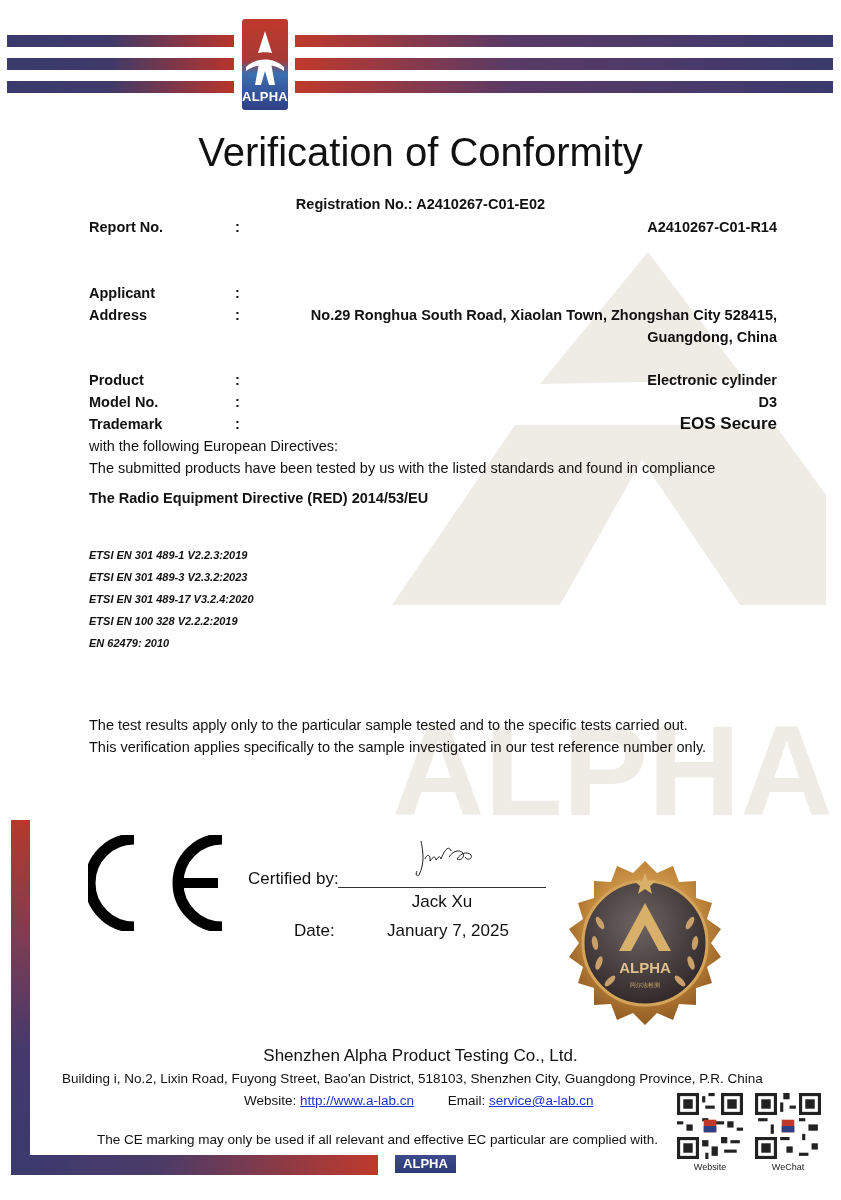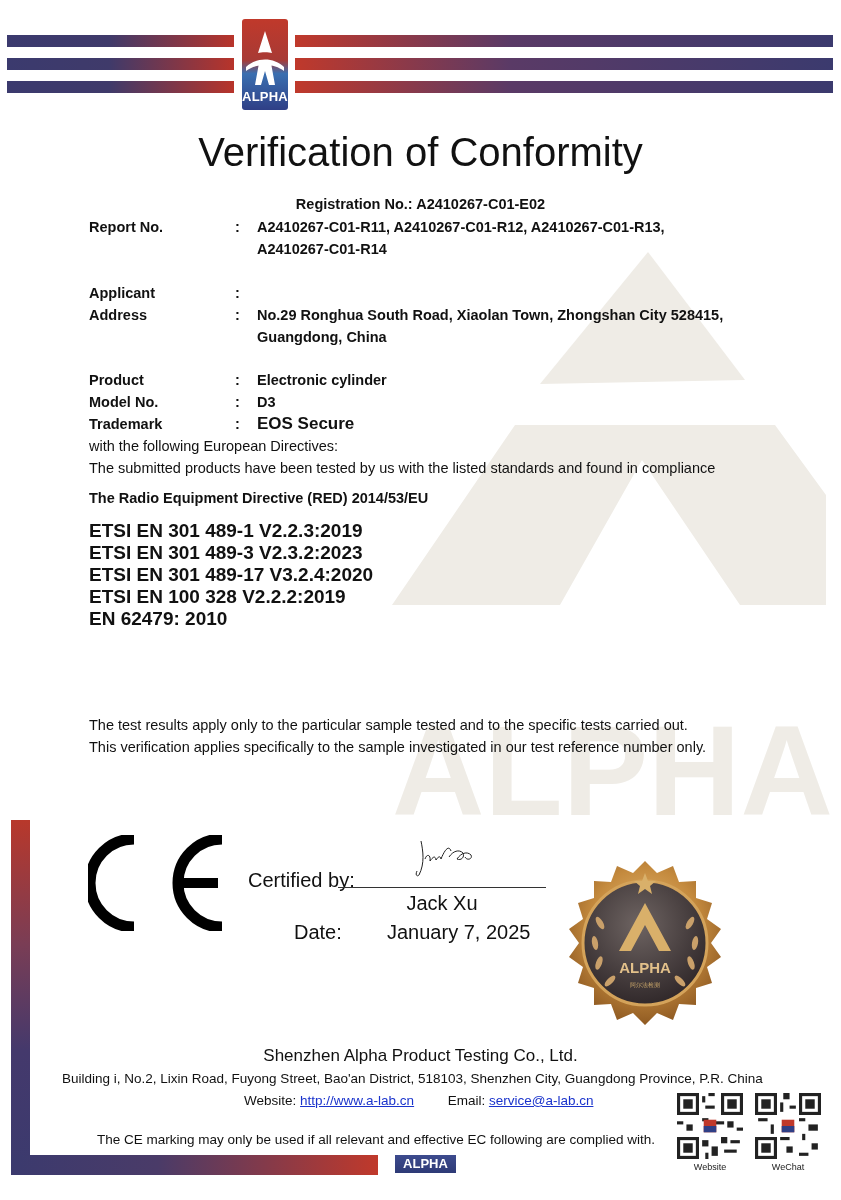--- a/index.html
+++ b/index.html
@@ -18,40 +18,40 @@
   .logo svg { position:absolute; left:0; top:0; }
   .logo-text { position:absolute; left:0; width:46px; bottom:6px; text-align:center; color:#fff;
                font-weight:bold; font-size:13px; letter-spacing:0.2px; }
 
   
   .wm { position:absolute; left:0; top:0; width:841px; height:1200px; pointer-events:none; }
 
   .title { position:absolute; left:0; width:841px; top:130px; text-align:center; font-size:40px; color:#111; }
   .reg { position:absolute; left:0; width:841px; top:196px; text-align:center; font-size:14.5px; font-weight:bold; }
 
-  .row { position:absolute; font-size:14.5px; font-weight:bold; line-height:22px; }
+  .row { position:absolute; font-size:14.5px; font-weight:bold; line-height:22px;text-align:right; }
   .lbl { position:absolute; left:89px; }
   .colon { position:absolute; left:235px; }
   .val { position:absolute; left:257px; width:520px; }
 
   .para { position:absolute; left:89px; font-size:14.5px; line-height:22px; color:#111; }
   .bold { font-weight:bold; }
 
-  .std-list { position:absolute; left:89px; top:520px; font-size:19px; font-weight:bold; line-height:22px; }
+  .std-list { position:absolute; left:89px; top:544px; font-size:11px; font-weight:bold; line-height:22px;font-style:italic; }
 
   
   .vbar { position:absolute; left:11px; top:820px; width:19px; height:355px;
           background:linear-gradient(180deg,#b8382b 0%,#7a3d55 35%,#44396c 65%,#3b3a6e 100%); }
   .hbar { position:absolute; left:11px; top:1155px; width:367px; height:20px;
           background:linear-gradient(90deg,#3b3a6e 0%,#4a3b68 40%,#c0392b 100%); }
   .badge { position:absolute; left:395px; top:1155px; width:61px; height:18px;
            background:linear-gradient(180deg,#3d4b8e,#2e3a76); color:#fff; font-weight:bold; font-size:13px;
            text-align:center; line-height:18px; }
 
-  .cert { font-size:20px; position:absolute; }
+  .cert { font-size:17px; position:absolute; }
   .sigline { position:absolute; left:338px; top:887px; width:208px; height:1px; background:#333; }
 
   .footer-co { position:absolute; left:0; width:841px; top:1046px; text-align:center; font-size:17px; }
   .footer-addr { position:absolute; left:62px; top:1071px; font-size:13.5px; }
   .footer-web { position:absolute; left:244px; top:1093px; font-size:13.5px; }
   .footer-web a { color:#1a33cc; text-decoration:underline; }
   .footer-note { position:absolute; left:97px; top:1132px; font-size:13.5px; }
 
   .qr { position:absolute; width:66px; height:66px; top:1093px; background:#fff; }
   .qr-cap { position:absolute; top:1162px; font-size:9px; width:66px; text-align:center; color:#222; }
@@ -86,21 +86,20 @@
   <div class="logo-text">ALPHA</div>
 </div>
 
 <div class="title">Verification of Conformity</div>
 <div class="reg">Registration No.: A2410267-C01-E02</div>
 
 <div class="row" style="top:216px;left:0;width:841px;height:44px">
   <span class="lbl">Report No.</span>
   <span class="colon">:</span>
   <div class="val">
-    <div>A2410267-C01-R11, A2410267-C01-R12, A2410267-C01-R13,</div>
     <div>A2410267-C01-R14</div>
   </div>
 </div>
 
 <div class="row" style="top:282px;left:0;width:841px;height:22px">
   <span class="lbl">Applicant</span>
   <span class="colon">:</span>
 </div>
 
 <div class="row" style="top:304px;left:0;width:841px;height:44px">
@@ -206,21 +205,21 @@
 
 <div class="footer-co">Shenzhen Alpha Product Testing Co., Ltd.</div>
 <div class="footer-addr">Building i, No.2, Lixin Road, Fuyong Street, Bao'an District, 518103, Shenzhen City, Guangdong Province, P.R. China</div>
 <div class="footer-web">
   <span>Website:</span>
   <a>http://www.a-lab.cn</a>
   <span style="display:inline-block;width:26px"></span>
   <span>Email:</span>
   <a>service@a-lab.cn</a>
 </div>
-<div class="footer-note">The CE marking may only be used if all relevant and effective EC following are complied with.</div>
+<div class="footer-note">The CE marking may only be used if all relevant and effective EC particular are complied with.</div>
 <div class="badge">ALPHA</div>
 
 <svg class="qr" style="left:677px" viewBox="0 0 21 21">
   <rect width="21" height="21" fill="#fff"></rect>
   <g fill="#222">
     <rect x="0" y="0" width="7" height="7"></rect>
       <rect x="1" y="1" width="5" height="5" fill="#fff"></rect>
       <rect x="2" y="2" width="3" height="3"></rect>
     <rect x="14" y="0" width="7" height="7"></rect>
       <rect x="15" y="1" width="5" height="5" fill="#fff"></rect>

